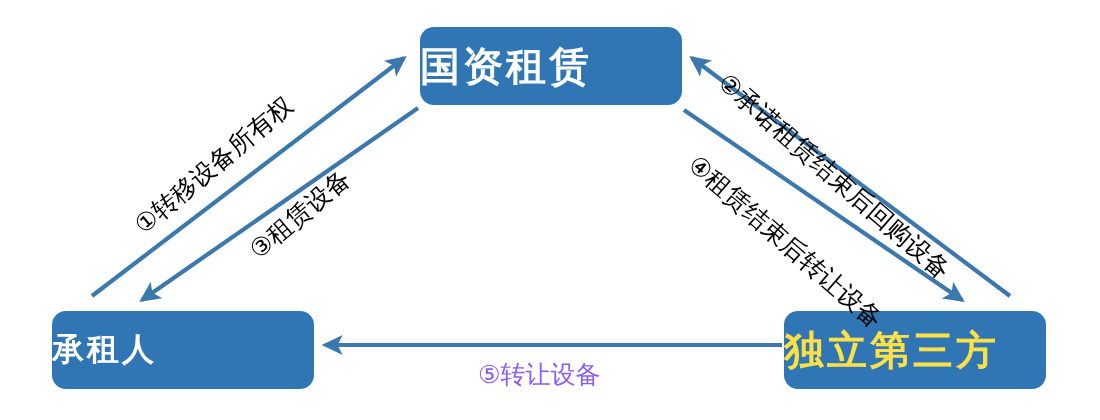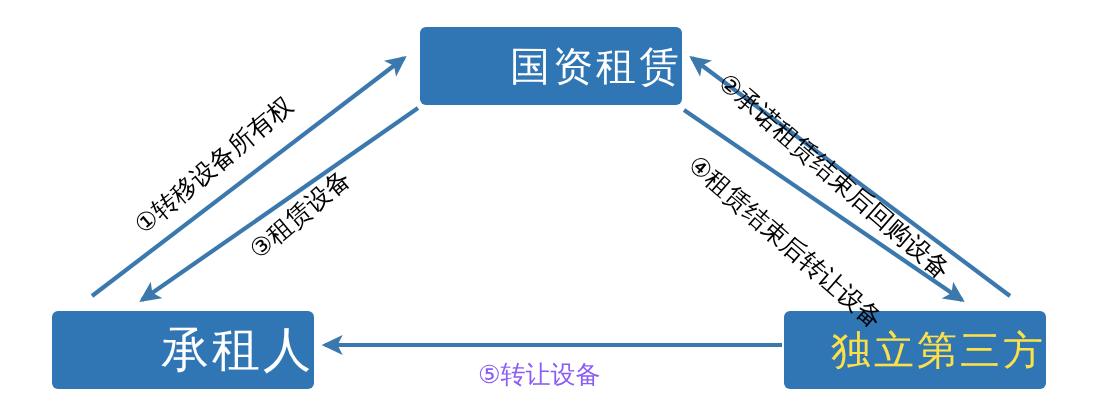--- a/index.html
+++ b/index.html
@@ -21,41 +21,41 @@
     position: absolute;
     left: 0;
     top: 0;
     width: 1100px;
     height: 420px;
   }
   .node-box {
     position: absolute;
     display: flex;
     align-items: center;
-    justify-content: flex-end;
-    border-radius: 6px;
+    justify-content: flex-start;
+    border-radius: 14px;
     color: #ffffff;
-    font-weight: normal;
+    font-weight: bold;
     letter-spacing: 3px;
     text-align: center;
     box-sizing: border-box;
   }
   #node-lessor {
     left: 420px;
     top: 27px;
     width: 262px;
     height: 78px;
     font-size: 40px;
   }
   #node-lessee {
     left: 52px;
     top: 311px;
     width: 262px;
     height: 78px;
-    font-size: 48px;
+    font-size: 32px;
   }
   #node-thirdparty {
     left: 784px;
     top: 311px;
     width: 262px;
     height: 78px;
     font-size: 40px;
   }
   .edge-label {
     position: absolute;

